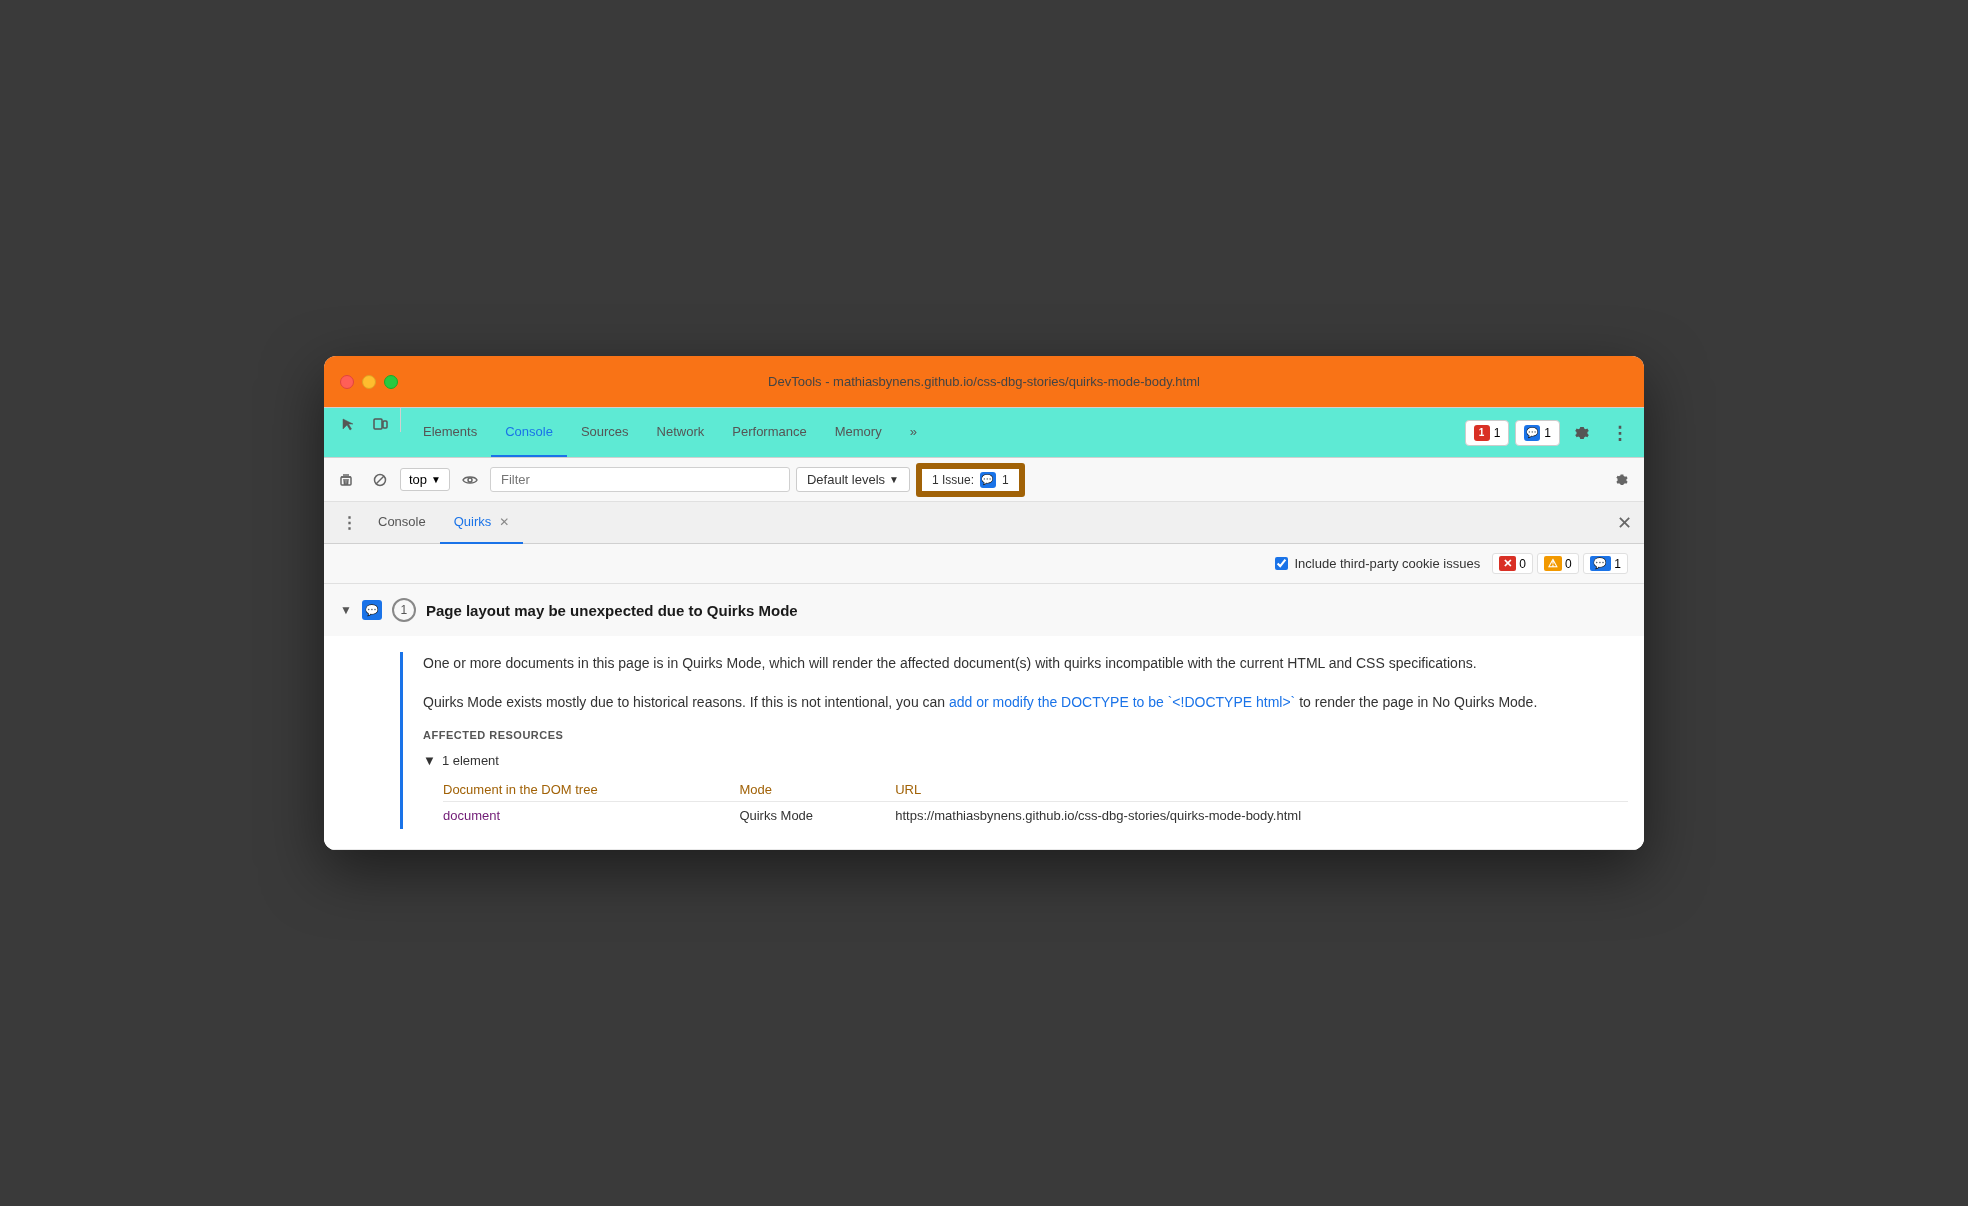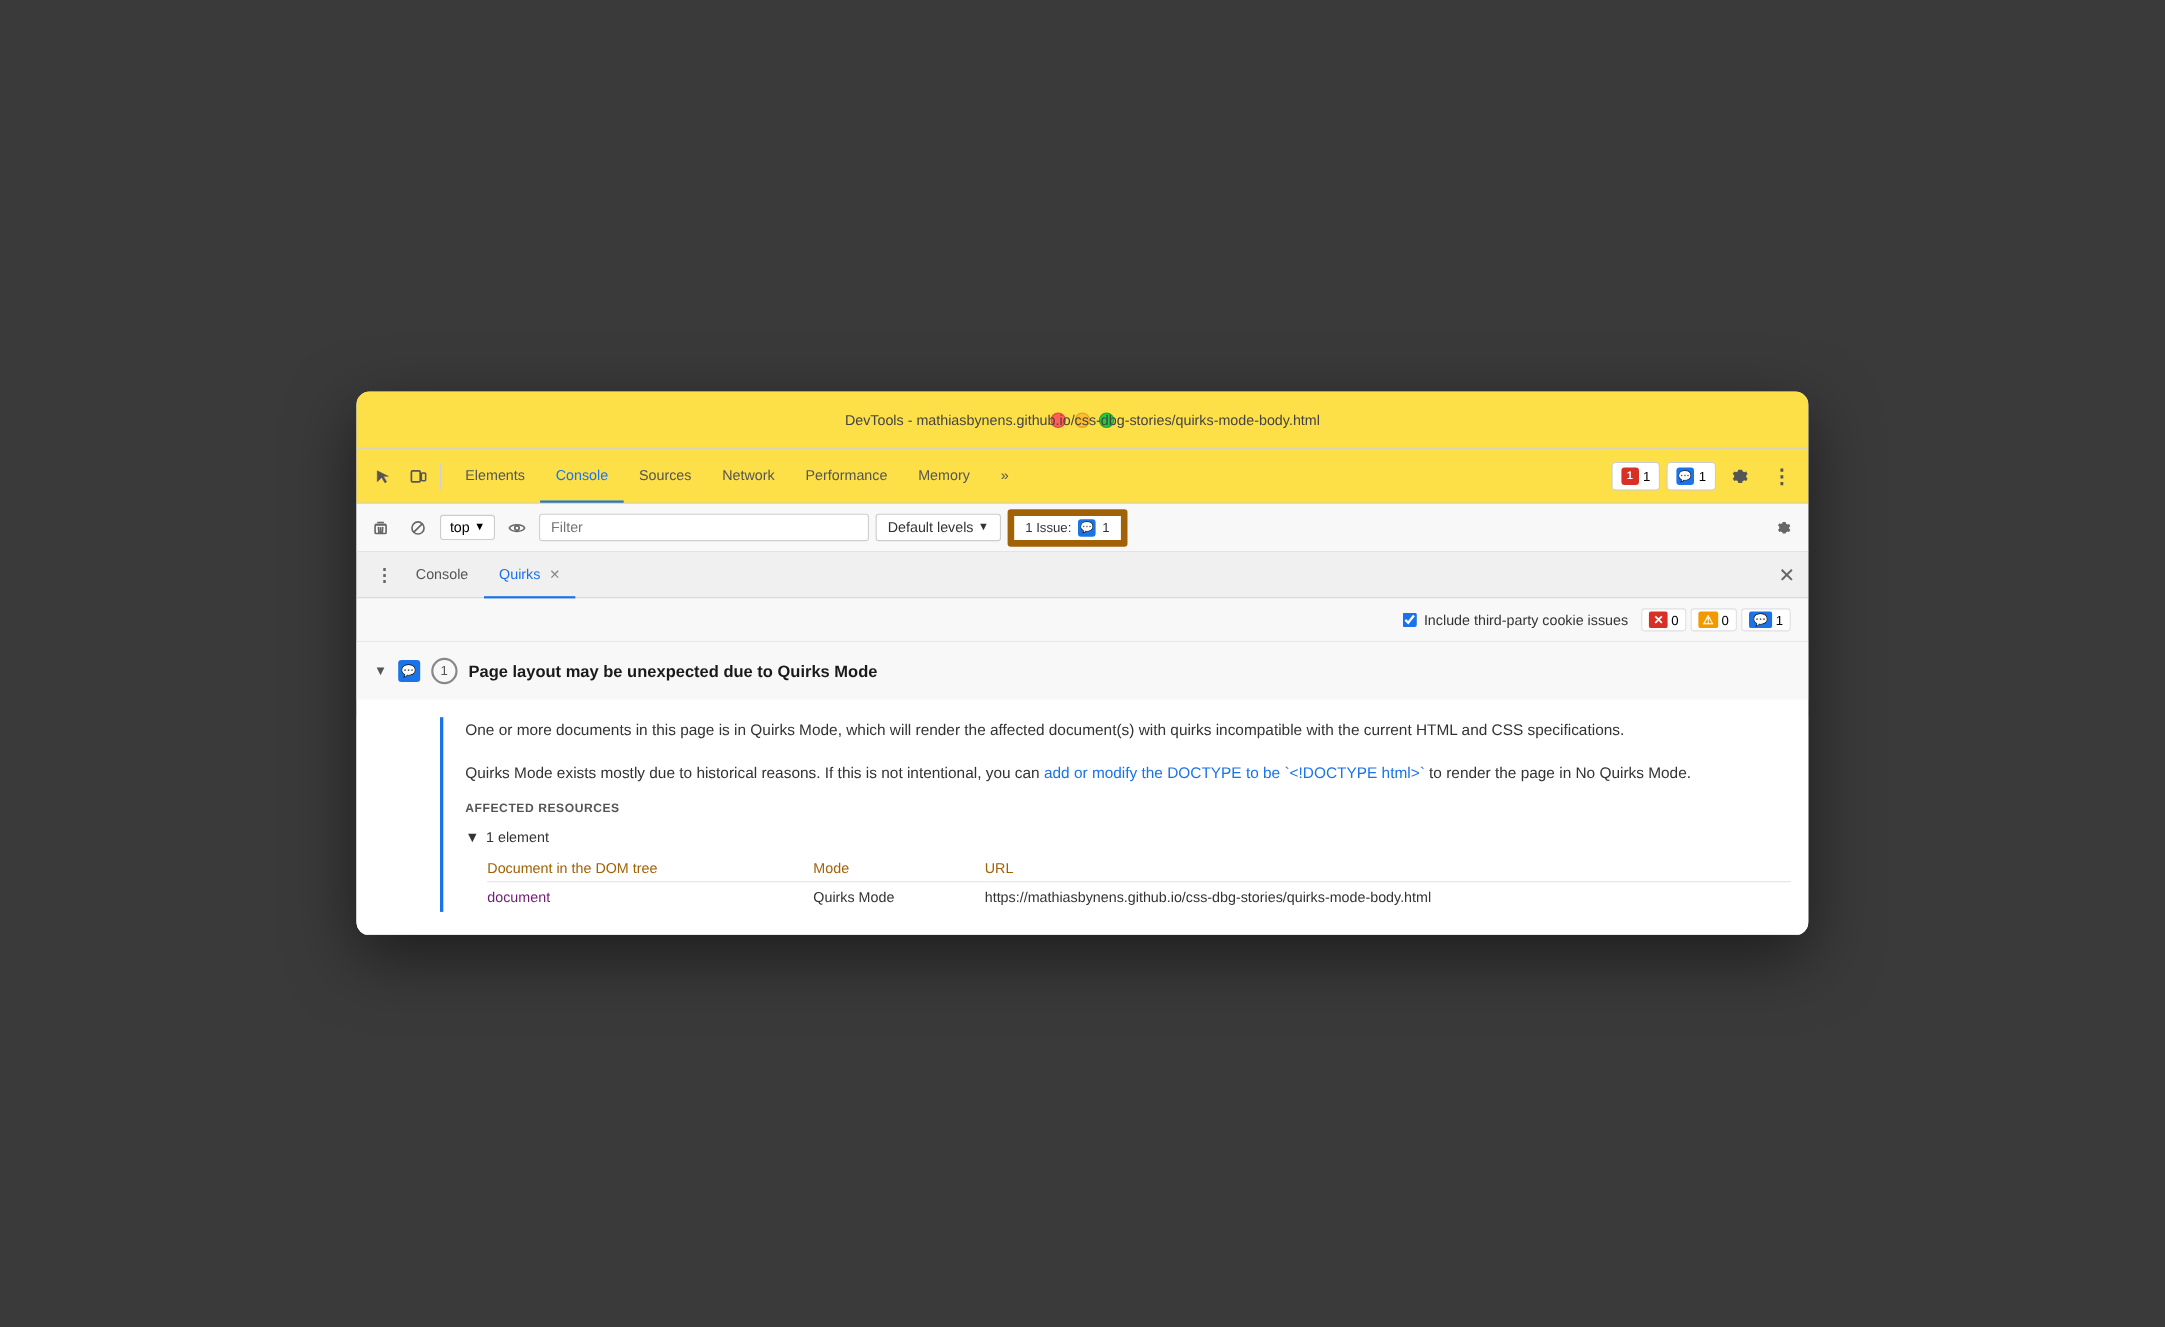--- a/index.html
+++ b/index.html
@@ -13,28 +13,27 @@
     }
     .window {
       width: 1320px;
       background: #f0f0f0;
       border-radius: 12px;
       box-shadow: 0 20px 60px rgba(0,0,0,0.5);
       overflow: hidden;
     }
     
     .title-bar {
-      background: #fde047;
+      background: #f97316;
       height: 52px;
       display: flex;
       align-items: center;
       padding: 0 16px;
       border-bottom: 1px solid #d0d0d0;
       position: relative;
-      justify-content: center;
     }
     .traffic-lights {
       display: flex;
       gap: 8px;
       align-items: center;
     }
     .traffic-light {
       width: 14px;
       height: 14px;
       border-radius: 50%;
@@ -46,24 +45,23 @@
     .title-bar-text {
       position: absolute;
       left: 50%;
       transform: translateX(-50%);
       font-size: 13px;
       color: #444;
       white-space: nowrap;
     }
     
     .devtools-toolbar {
-      background: #fde047;
+      background: #5eead4;
       border-bottom: 1px solid #d0d0d0;
       display: flex;
-      align-items: center;
       height: 50px;
       padding: 0 8px;
     }
     .toolbar-icon-btn {
       width: 32px;
       height: 32px;
       display: flex;
       align-items: center;
       justify-content: center;
       border: none;

